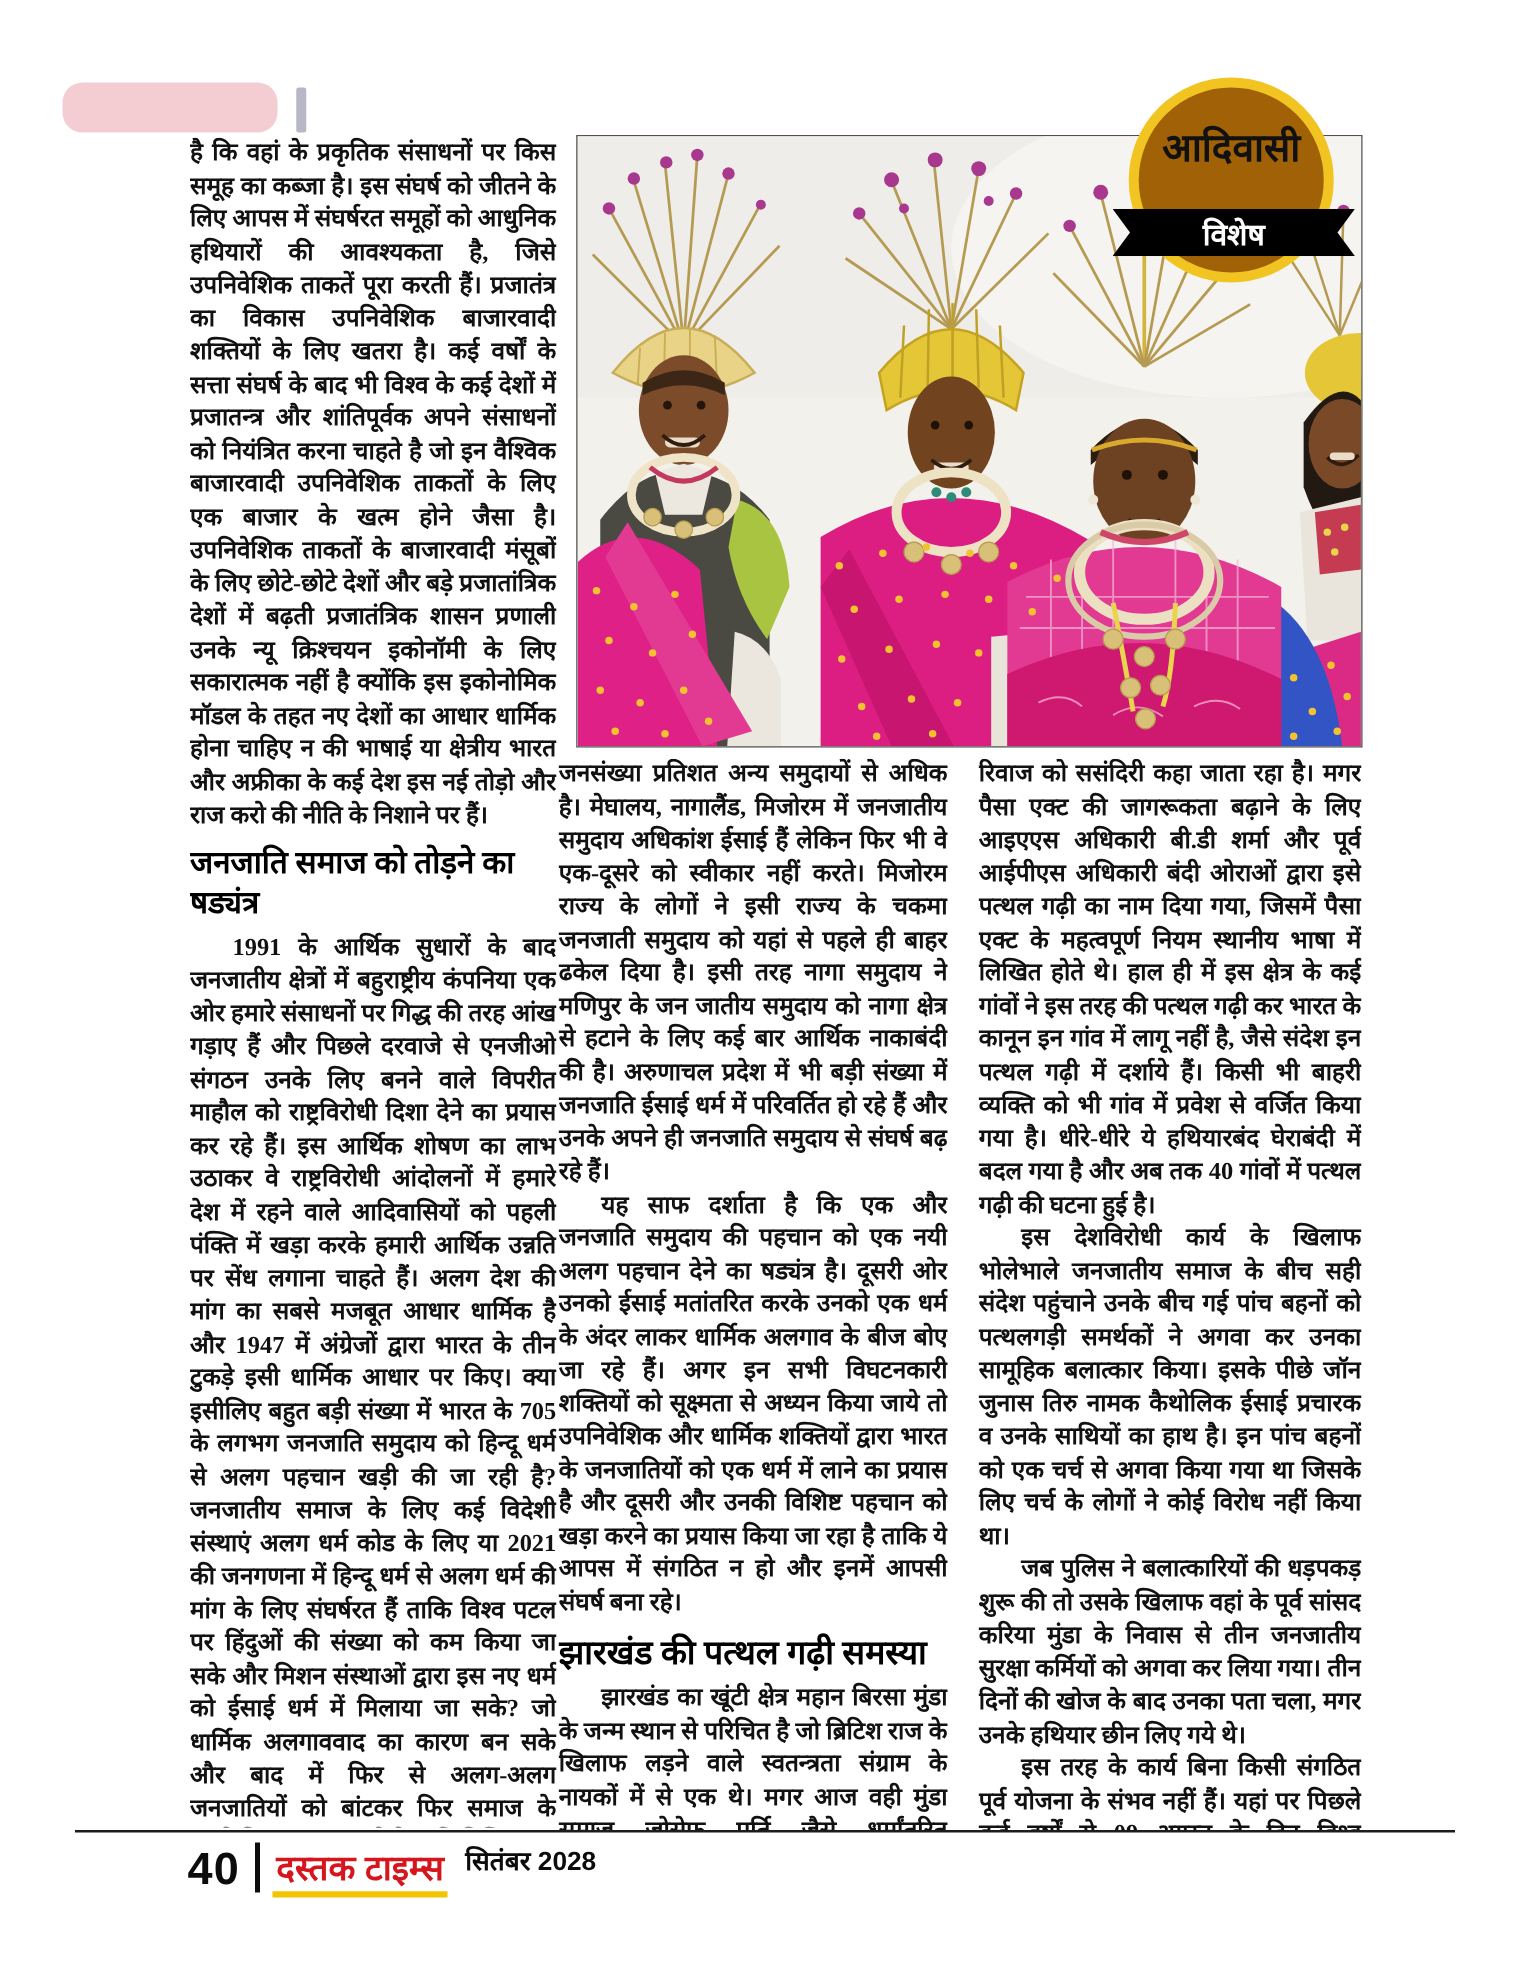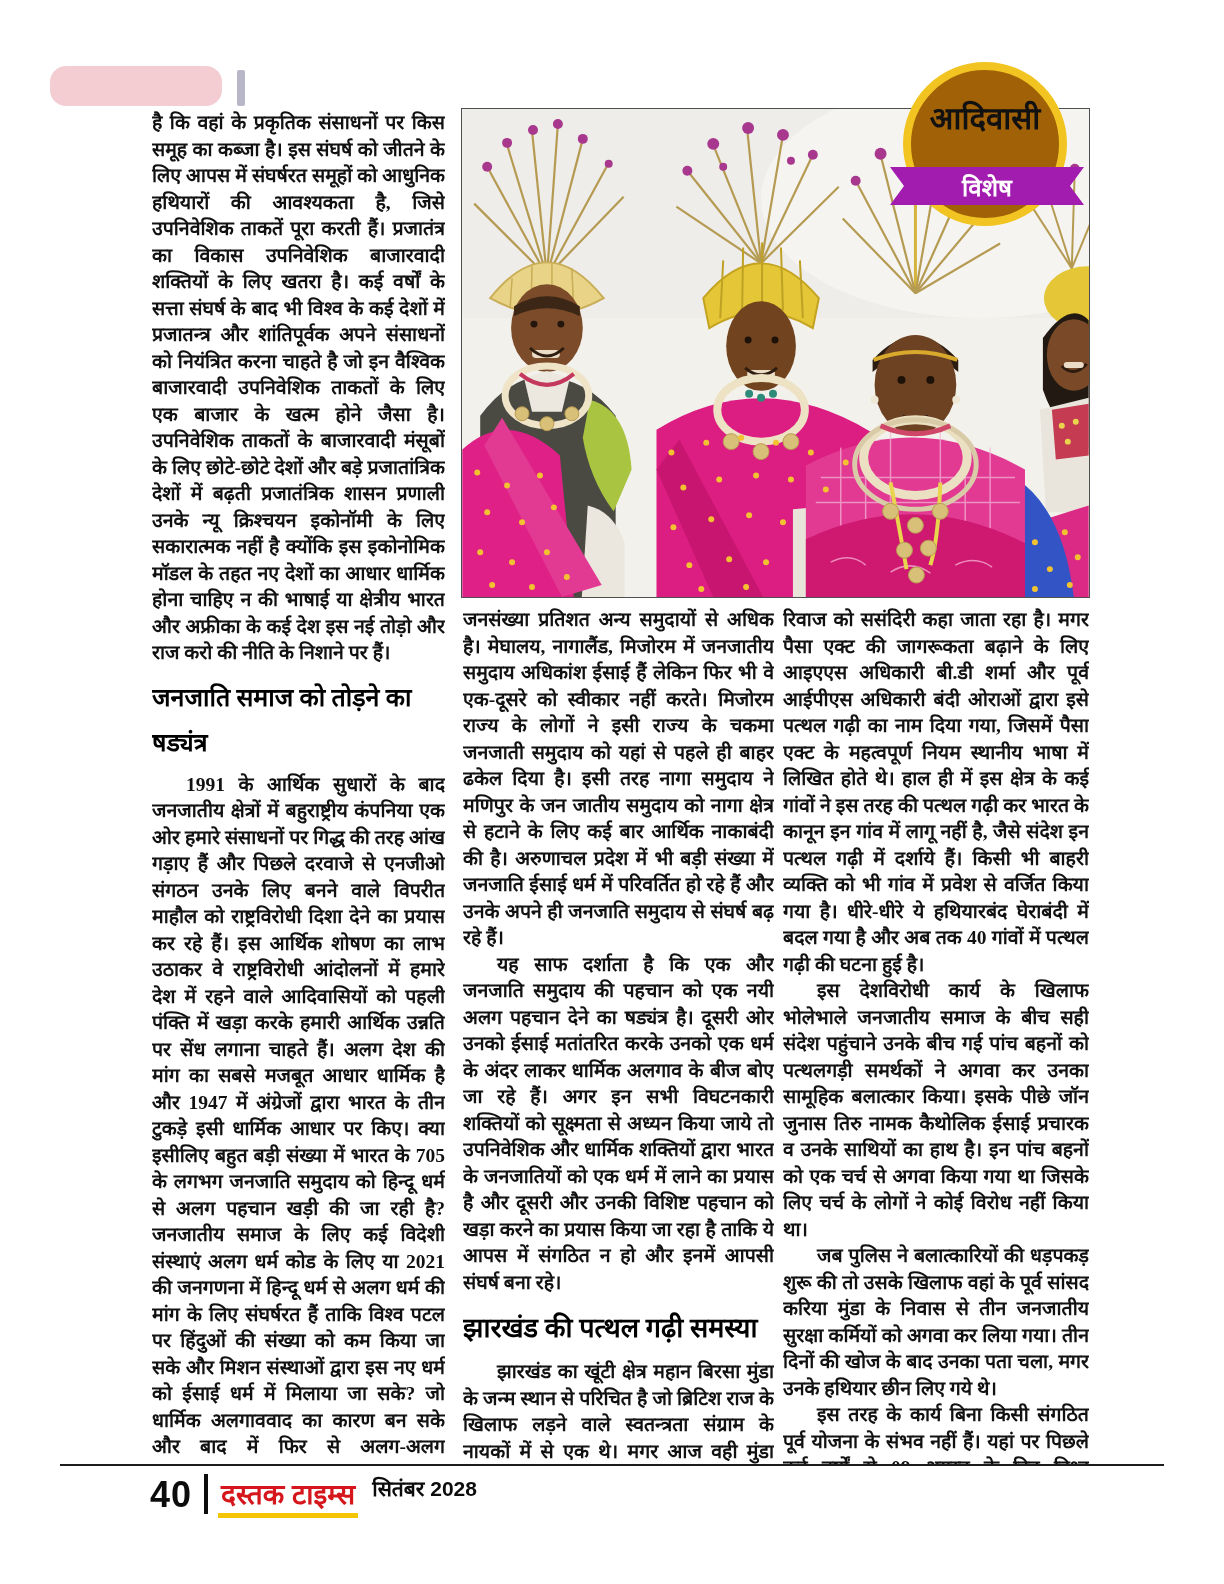--- a/index.html
+++ b/index.html
@@ -23,32 +23,32 @@
     border:1px solid #4f4f4f;box-sizing:border-box;background:#f3f1ec;overflow:hidden;}
   .photo-frame svg{display:block;}
 
   
   .badge-circle{position:absolute;left:903px;top:62px;width:164px;height:164px;
     border-radius:50%;background:#a16207;border:8px solid #f1c422;box-sizing:border-box;
     z-index:5;display:flex;justify-content:center;}
   .badge-title{margin-top:26px;font-size:31px;font-weight:bold;color:#111;
     font-family:"Liberation Serif","DejaVu Serif",serif;}
   .badge-ribbon{position:absolute;left:890px;top:167px;width:194px;height:38px;
-    background:#a21caf;z-index:6;display:flex;align-items:center;justify-content:center;
+    background:#000000;z-index:6;display:flex;align-items:center;justify-content:center;
     clip-path:polygon(0 0,100% 0,calc(100% - 14px) 50%,100% 100%,0 100%,14px 50%);}
   .badge-subtitle{color:#ffffff;font-size:24px;font-weight:bold;}
 
   
   .col{position:absolute;text-align:justify;font-size:19.5px;line-height:26.5px;overflow:hidden;}
   .col1{left:152px;top:110px;width:293px;height:1352px;}
-  .col2{left:463px;top:607px;width:311px;height:858px;}
+  .col2{left:447px;top:607px;width:311px;height:858px;}
   .col3{left:783px;top:607px;width:306px;height:858px;}
   .col p{margin:0;font-weight:bold;}
   .ind{text-indent:34px;}
-  .sec-heading{font-size:25px;line-height:45px;font-weight:bold;margin:8px 0 7px 0;
+  .sec-heading{font-size:25px;line-height:32px;font-weight:bold;margin:8px 0 7px 0;
     text-align:left;color:#000;}
   .sec-heading.big{font-size:27px;margin:10px 0 8px 0;}
 
   
   .footer-line{position:absolute;left:60px;top:1464px;width:1104px;height:2px;background:#1c1c1c;}
   .footer{position:absolute;left:150px;top:1474px;display:flex;align-items:flex-start;
     font-family:"Liberation Sans","DejaVu Sans",sans-serif;}
   .footer-page{font-size:36px;font-weight:bold;color:#0c0c0c;letter-spacing:1px;}
   .footer-divider{width:4px;height:40px;background:#0c0c0c;margin:0 10px 0 12px;}
   .footer-logo{font-size:28px;font-weight:bold;color:#d6161d;

